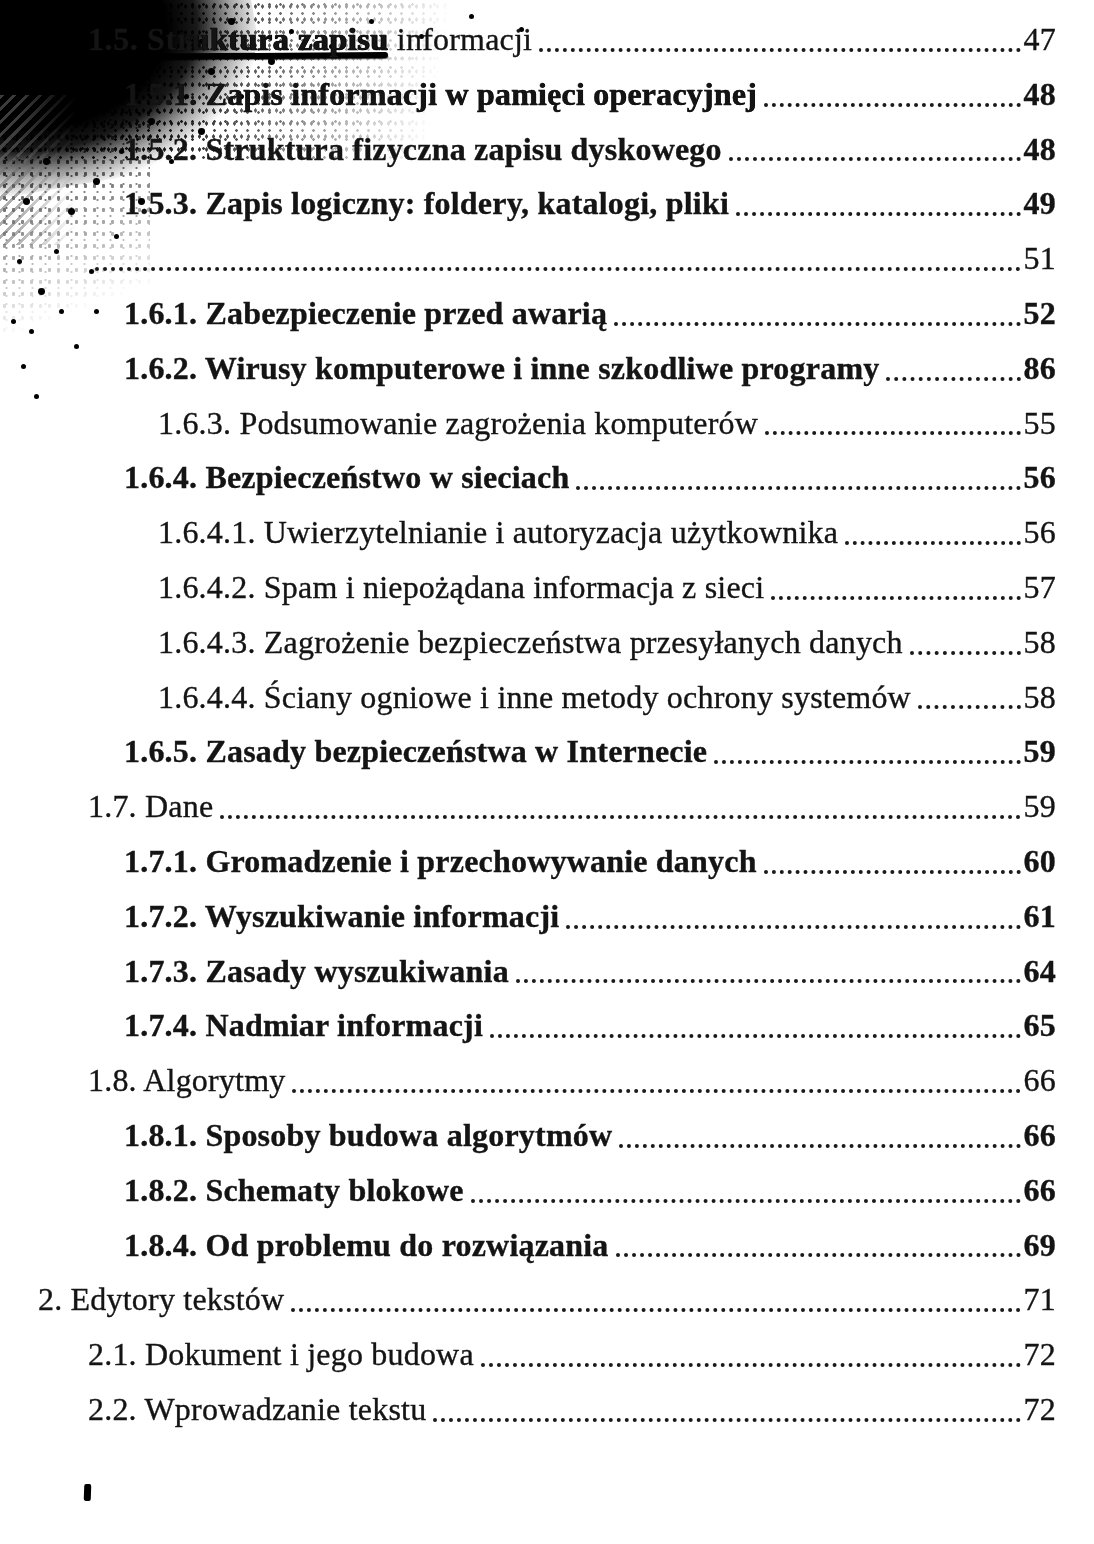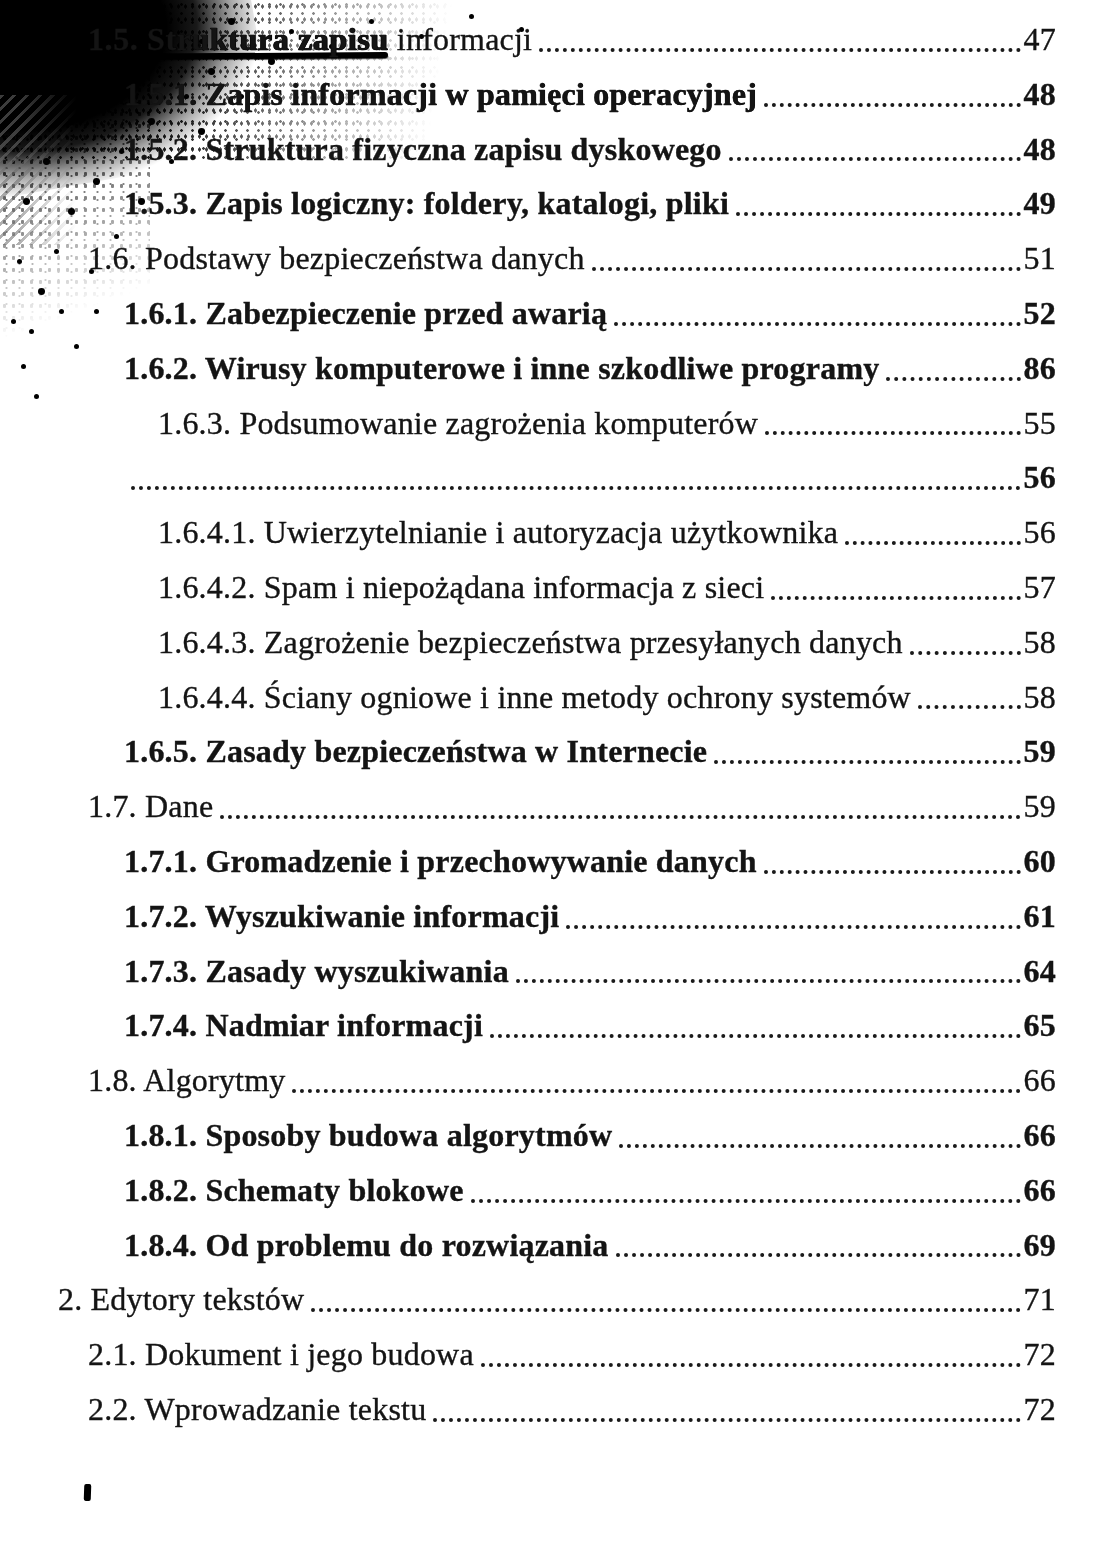--- a/index.html
+++ b/index.html
@@ -18,21 +18,21 @@
   .row {
     display:flex;
     align-items:flex-start;
     height:54.8px;
     line-height:54.8px;
     padding-right:38px;
     font-size:32px;
     letter-spacing:0.2px;
     white-space:nowrap;
   }
-  .lvl0 { padding-left:58px; }
+  .lvl0 { padding-left:38px; }
   .lvl1 { padding-left:88px; }
   .lvl2 { padding-left:124px;font-weight:bold; }
   .lvl3 { padding-left:158px; }
   .title, .pagenum { -webkit-text-stroke:0.35px; }
   .title .b {
     font-weight:700;
     letter-spacing:0.6px;
     text-shadow:0 0 1px #000, 0.7px 0 0 #000, -0.5px 0 0 #000;
   }
   .semi { text-shadow:0.45px 0 0 currentColor; }
@@ -138,40 +138,40 @@
         <span class="title">1.5.2. Struktura fizyczna zapisu dyskowego</span>
         <span class="leader"></span>
         <span class="pagenum">48</span>
       </div>
       <div class="row lvl2">
         <span class="title">1.5.3. Zapis logiczny: foldery, katalogi, pliki</span>
         <span class="leader"></span>
         <span class="pagenum">49</span>
       </div>
       <div class="row lvl1">
-        <span class="title">1.6. Podstawy bezpieczeństwa danych</span>
         <span class="leader"></span>
         <span class="pagenum">51</span>
       </div>
       <div class="row lvl2">
         <span class="title">1.6.1. Zabezpieczenie przed awarią</span>
         <span class="leader"></span>
         <span class="pagenum">52</span>
       </div>
       <div class="row lvl2">
         <span class="title">1.6.2. Wirusy komputerowe i inne szkodliwe programy</span>
         <span class="leader"></span>
         <span class="pagenum">86</span>
       </div>
       <div class="row lvl3">
         <span class="title">1.6.3. Podsumowanie zagrożenia komputerów</span>
         <span class="leader"></span>
         <span class="pagenum">55</span>
       </div>
       <div class="row lvl2">
+        <span class="title">1.6.4. Bezpieczeństwo w sieciach</span>
         <span class="leader"></span>
         <span class="pagenum">56</span>
       </div>
       <div class="row lvl3">
         <span class="title">1.6.4.1. Uwierzytelnianie i autoryzacja użytkownika</span>
         <span class="leader"></span>
         <span class="pagenum">56</span>
       </div>
       <div class="row lvl3">
         <span class="title">1.6.4.2. Spam i niepożądana informacja z sieci</span>

